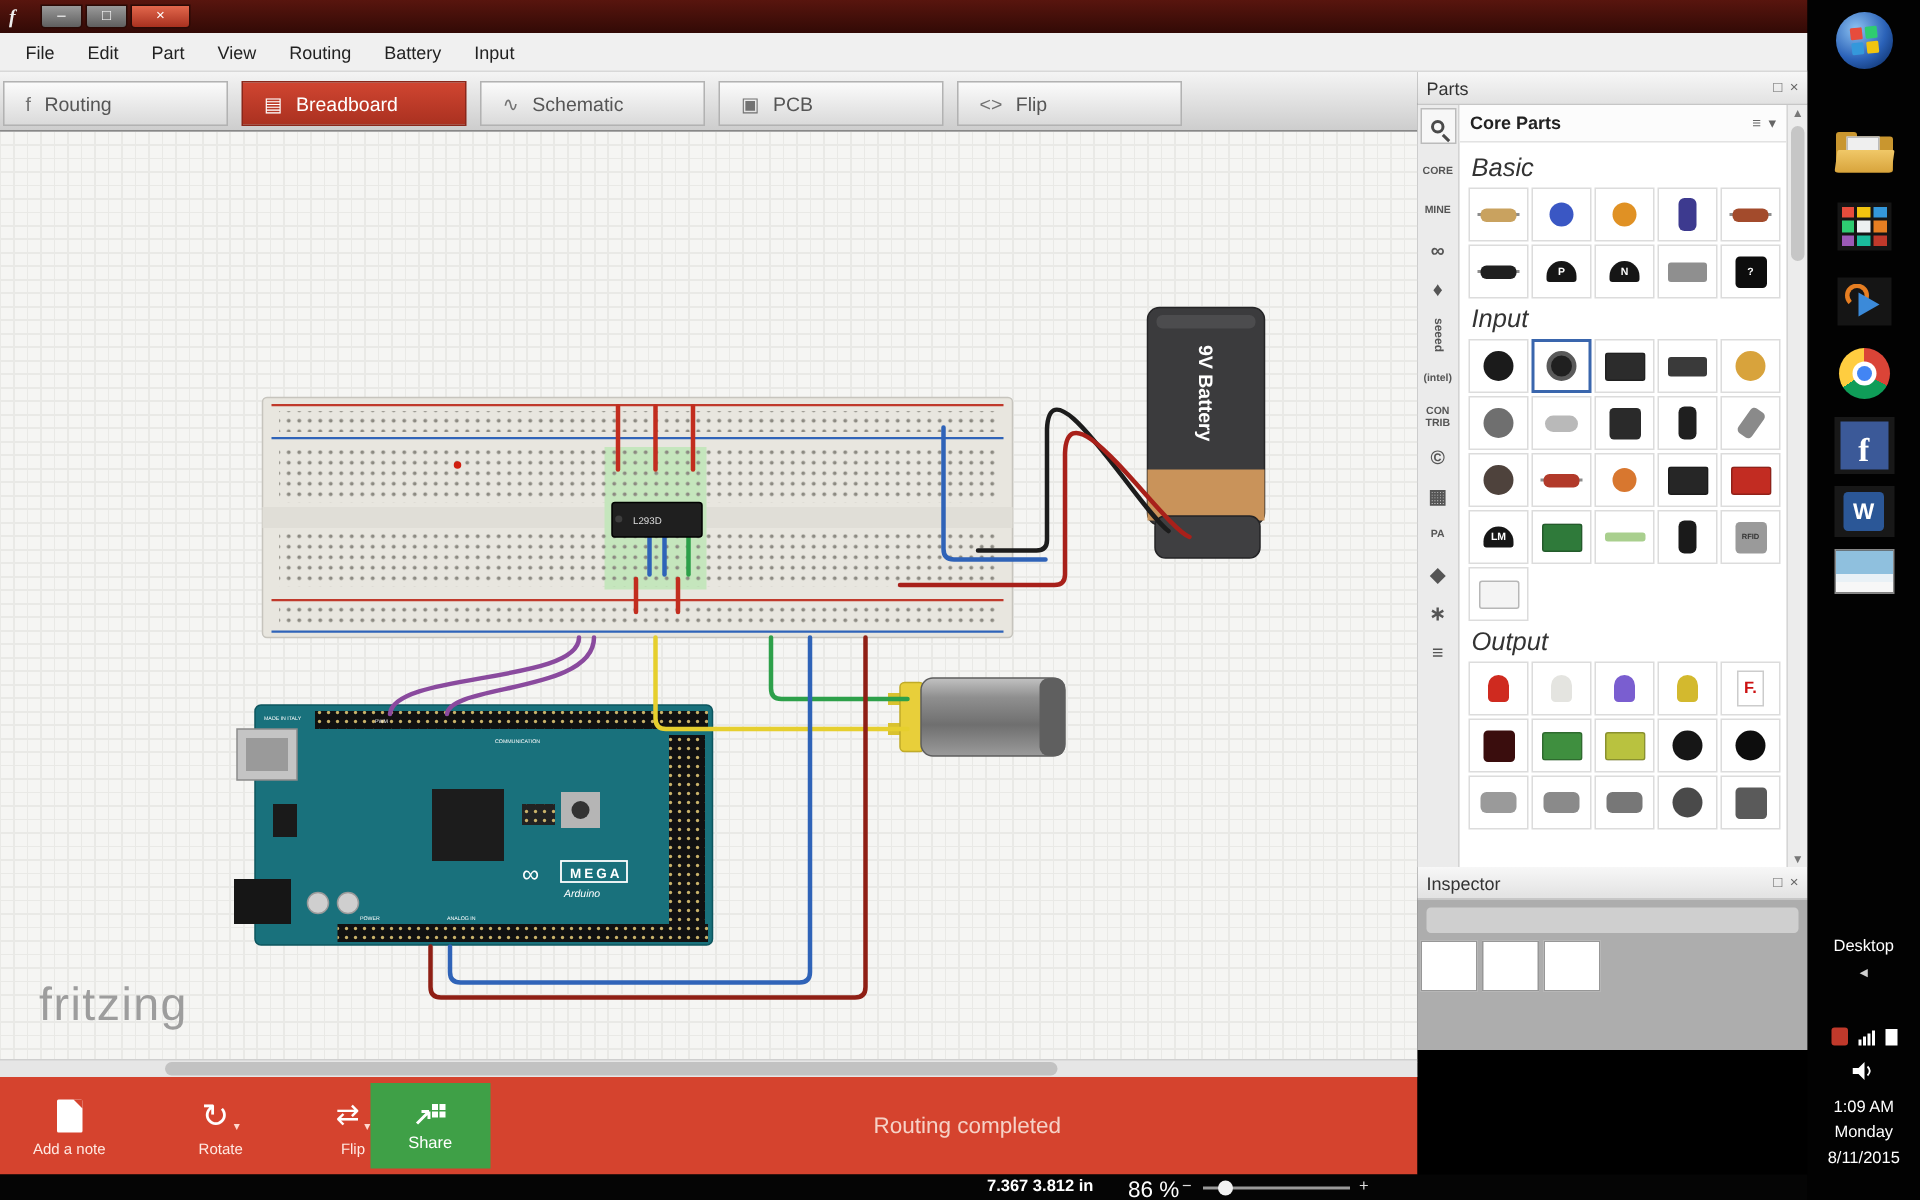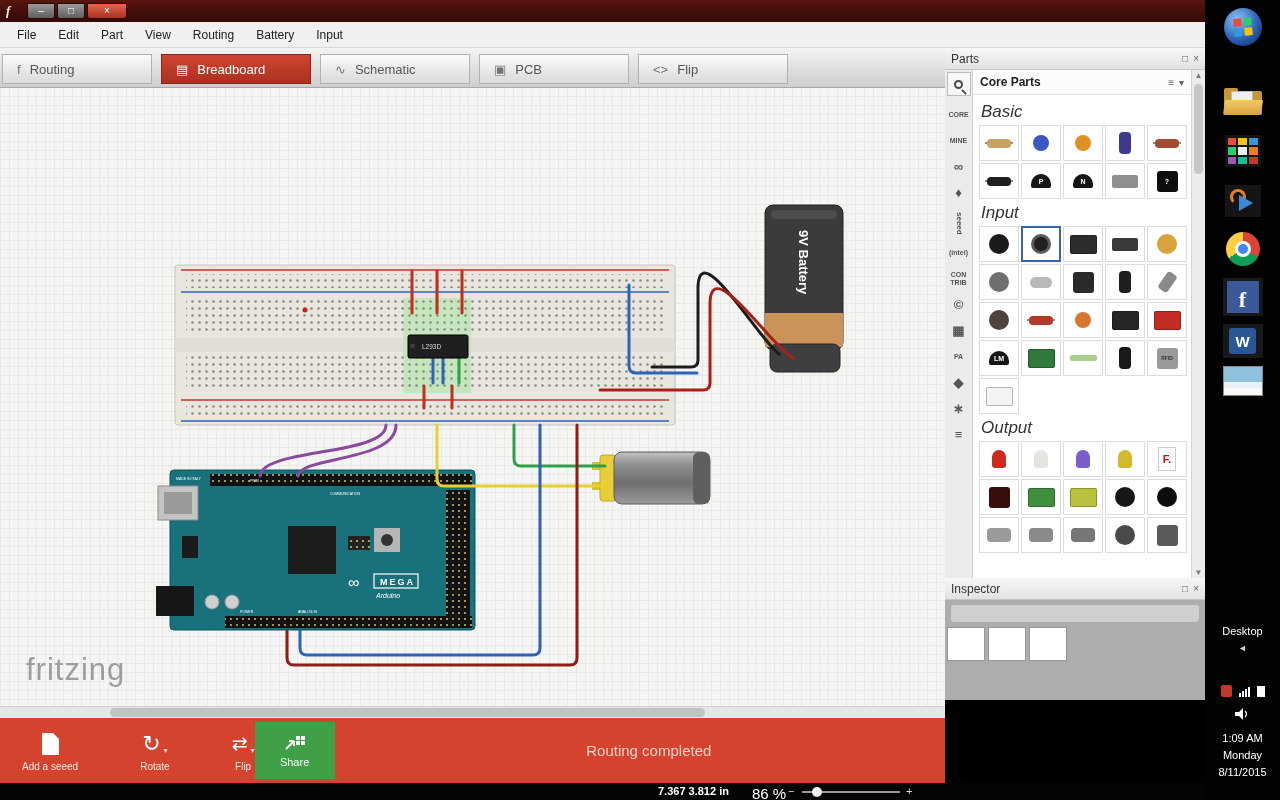--- a/index.html
+++ b/index.html
@@ -562,21 +562,21 @@
           </div>
         </div>
       </div>
     </div>
 
     <div id="bottombar">
       <div class="tool" id="tool-addnote">
         <div class="iconrow">
             <span class="note-icon"></span>
           </div>
-        <span class="tlabel">Add a seeed</span>
+        <span class="tlabel">Add a note</span>
       </div>
       <div class="tool" id="tool-rotate">
         <div class="iconrow">
           <span class="rot-glyph">↻</span>
           <span class="caret">▾</span>
         </div>
         <span class="tlabel">Rotate</span>
       </div>
       <div class="tool" id="tool-flip">
         <div class="iconrow">

